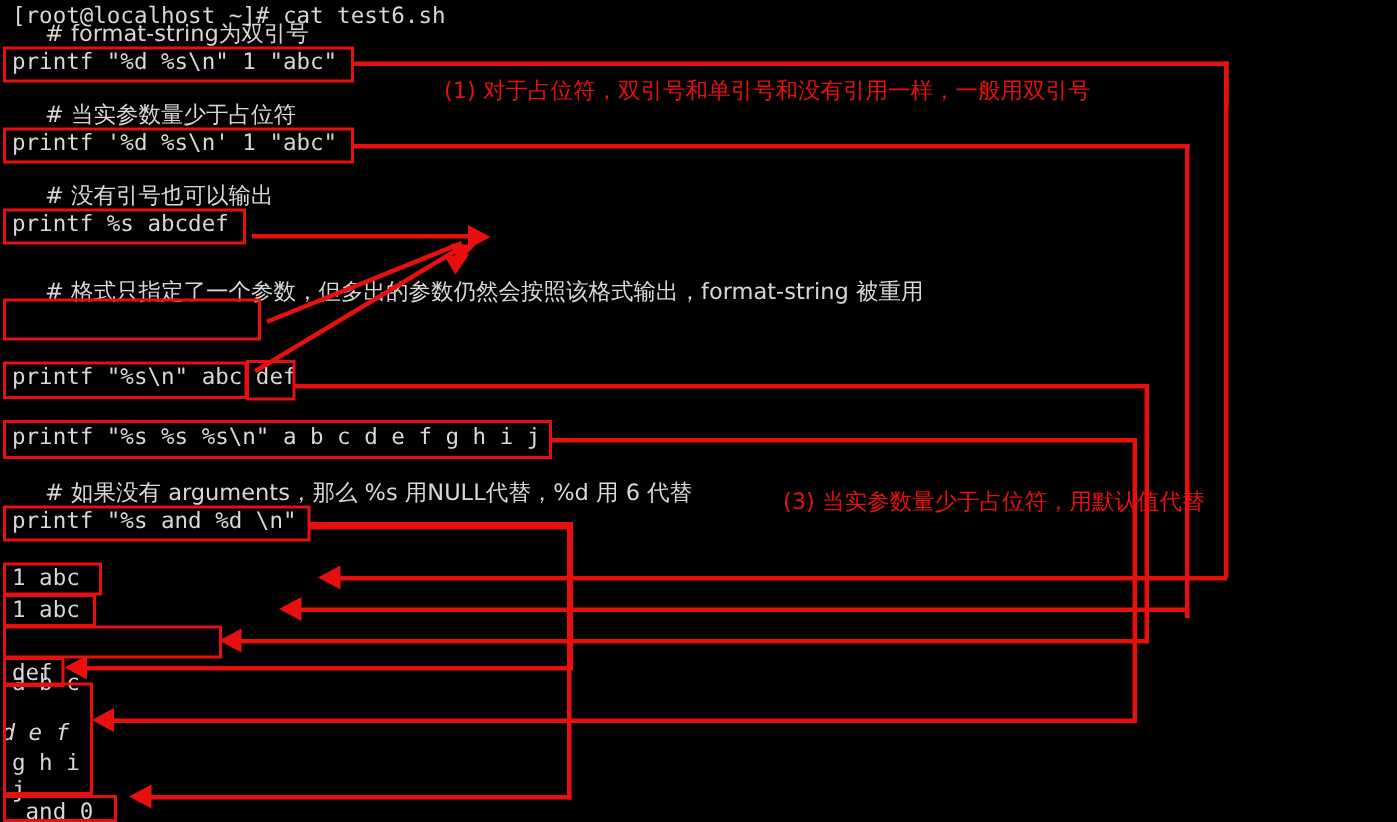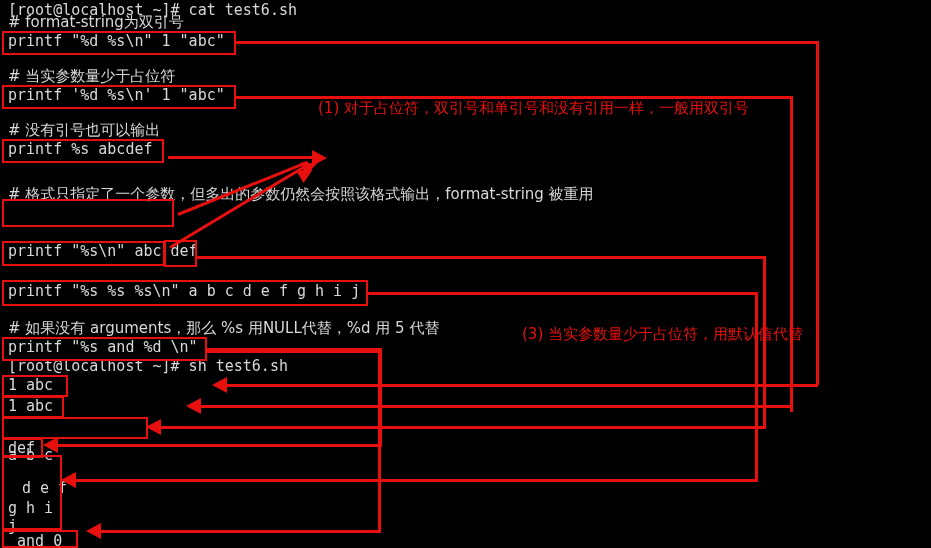--- a/index.html
+++ b/index.html
@@ -6,21 +6,21 @@
   body{width:931px;height:548px;overflow:hidden;position:relative;
        font-family:"DejaVu Sans Mono","Liberation Mono",monospace;}
 
   #root{position:absolute;inset:0;width:931px;height:548px;background:#000;}
 
   
   .term{position:absolute;left:0;top:0;width:931px;height:548px;}
   .line{position:absolute;white-space:pre;color:#d8d8d8;
         font-family:"DejaVu Sans Mono","Liberation Mono",monospace;
         font-size:15px;line-height:17px;letter-spacing:0px;}
-  .cn{font-family:"DejaVu Sans","Liberation Sans",sans-serif;}
+  .cn{font-family:"DejaVu Sans","Liberation Sans",sans-serif;margin-left:22px;}
 
   
   .note{position:absolute;white-space:pre;color:#e8100e;
         font-family:"DejaVu Sans","Liberation Sans",sans-serif;
         font-size:15px;line-height:17px;}
 
   
   .box{position:absolute;border:2px solid #e8100e;box-sizing:border-box;
        pointer-events:none;}
   .hl{position:absolute;height:3px;background:#e8100e;}
@@ -45,34 +45,33 @@
     <div class="line" style="left:8px;top:2px;">[root@localhost ~]# cat test6.sh</div>
     <div class="line cn" style="left:8px;top:14px;"># format-string为双引号</div>
     <div class="line" style="left:8px;top:33px;">printf "%d %s\n" 1 "abc"</div>
     <div class="line cn" style="left:8px;top:68px;"># 当实参数量少于占位符</div>
     <div class="line" style="left:8px;top:87px;">printf '%d %s\n' 1 "abc"</div>
     <div class="line cn" style="left:8px;top:122px;"># 没有引号也可以输出</div>
     <div class="line" style="left:8px;top:141px;">printf %s abcdef</div>
     <div class="line cn" style="left:8px;top:186px;"># 格式只指定了一个参数，但多出的参数仍然会按照该格式输出，format-string 被重用</div>
     <div class="line" style="left:8px;top:243px;">printf "%s\n" abc def</div>
     <div class="line" style="left:8px;top:283px;">printf "%s %s %s\n" a b c d e f g h i j</div>
-    <div class="line cn" style="left:8px;top:320px;"># 如果没有 arguments，那么 %s 用NULL代替，%d 用 5 代替</div>
+    <div class="line cn" style="left:8px;top:320px;"># 如果没有 arguments，那么 %s 用NULL代替，%d 用 6 代替</div>
     <div class="line" style="left:8px;top:339px;">printf "%s and %d \n"</div>
-    <div class="line" style="left:8px;top:358px;">[root@localhost ~]# sh test6.sh</div>
     <div class="line" style="left:8px;top:377px;">1 abc</div>
     <div class="line" style="left:8px;top:398px;">1 abc</div>
     <div class="line" style="left:8px;top:440px;">def</div>
     <div class="line" style="left:8px;top:447px;text-align:center;">a b c</div>
-    <div class="line" style="left:22px;top:480px;">d e f</div>
+    <div class="line" style="left:1px;top:480px;font-style:italic;">d e f</div>
     <div class="line" style="left:8px;top:500px;">g h i</div>
     <div class="line" style="left:8px;top:518px;">j</div>
     <div class="line" style="left:8px;top:533px;"> and 0</div>
   </div>
 
-  <div class="note" style="left:318px;top:52px;margin-top:48px;">(1) 对于占位符，双引号和单引号和没有引用一样，一般用双引号</div>
+  <div class="note" style="left:296px;top:52px;">(1) 对于占位符，双引号和单引号和没有引用一样，一般用双引号</div>
   <div class="note" style="left:522px;top:326px;">(3) 当实参数量少于占位符，用默认值代替</div>
 
   <div class="box" style="left:2px;  top:31px;  width:234px; height:24px;"></div>
   <div class="box" style="left:2px;  top:85px;  width:234px; height:24px;"></div>
   <div class="box" style="left:2px;  top:139px; width:162px; height:24px;"></div>
   <div class="box" style="left:2px;  top:199px; width:172px; height:28px;"></div>
   <div class="box" style="left:2px;  top:241px; width:163px; height:25px;"></div>
   <div class="box" style="left:164px;top:240px; width:33px;  height:27px;"></div>
   <div class="box" style="left:2px;  top:280px; width:366px; height:26px;"></div>
   <div class="box" style="left:2px;  top:337px; width:205px; height:24px;"></div>

